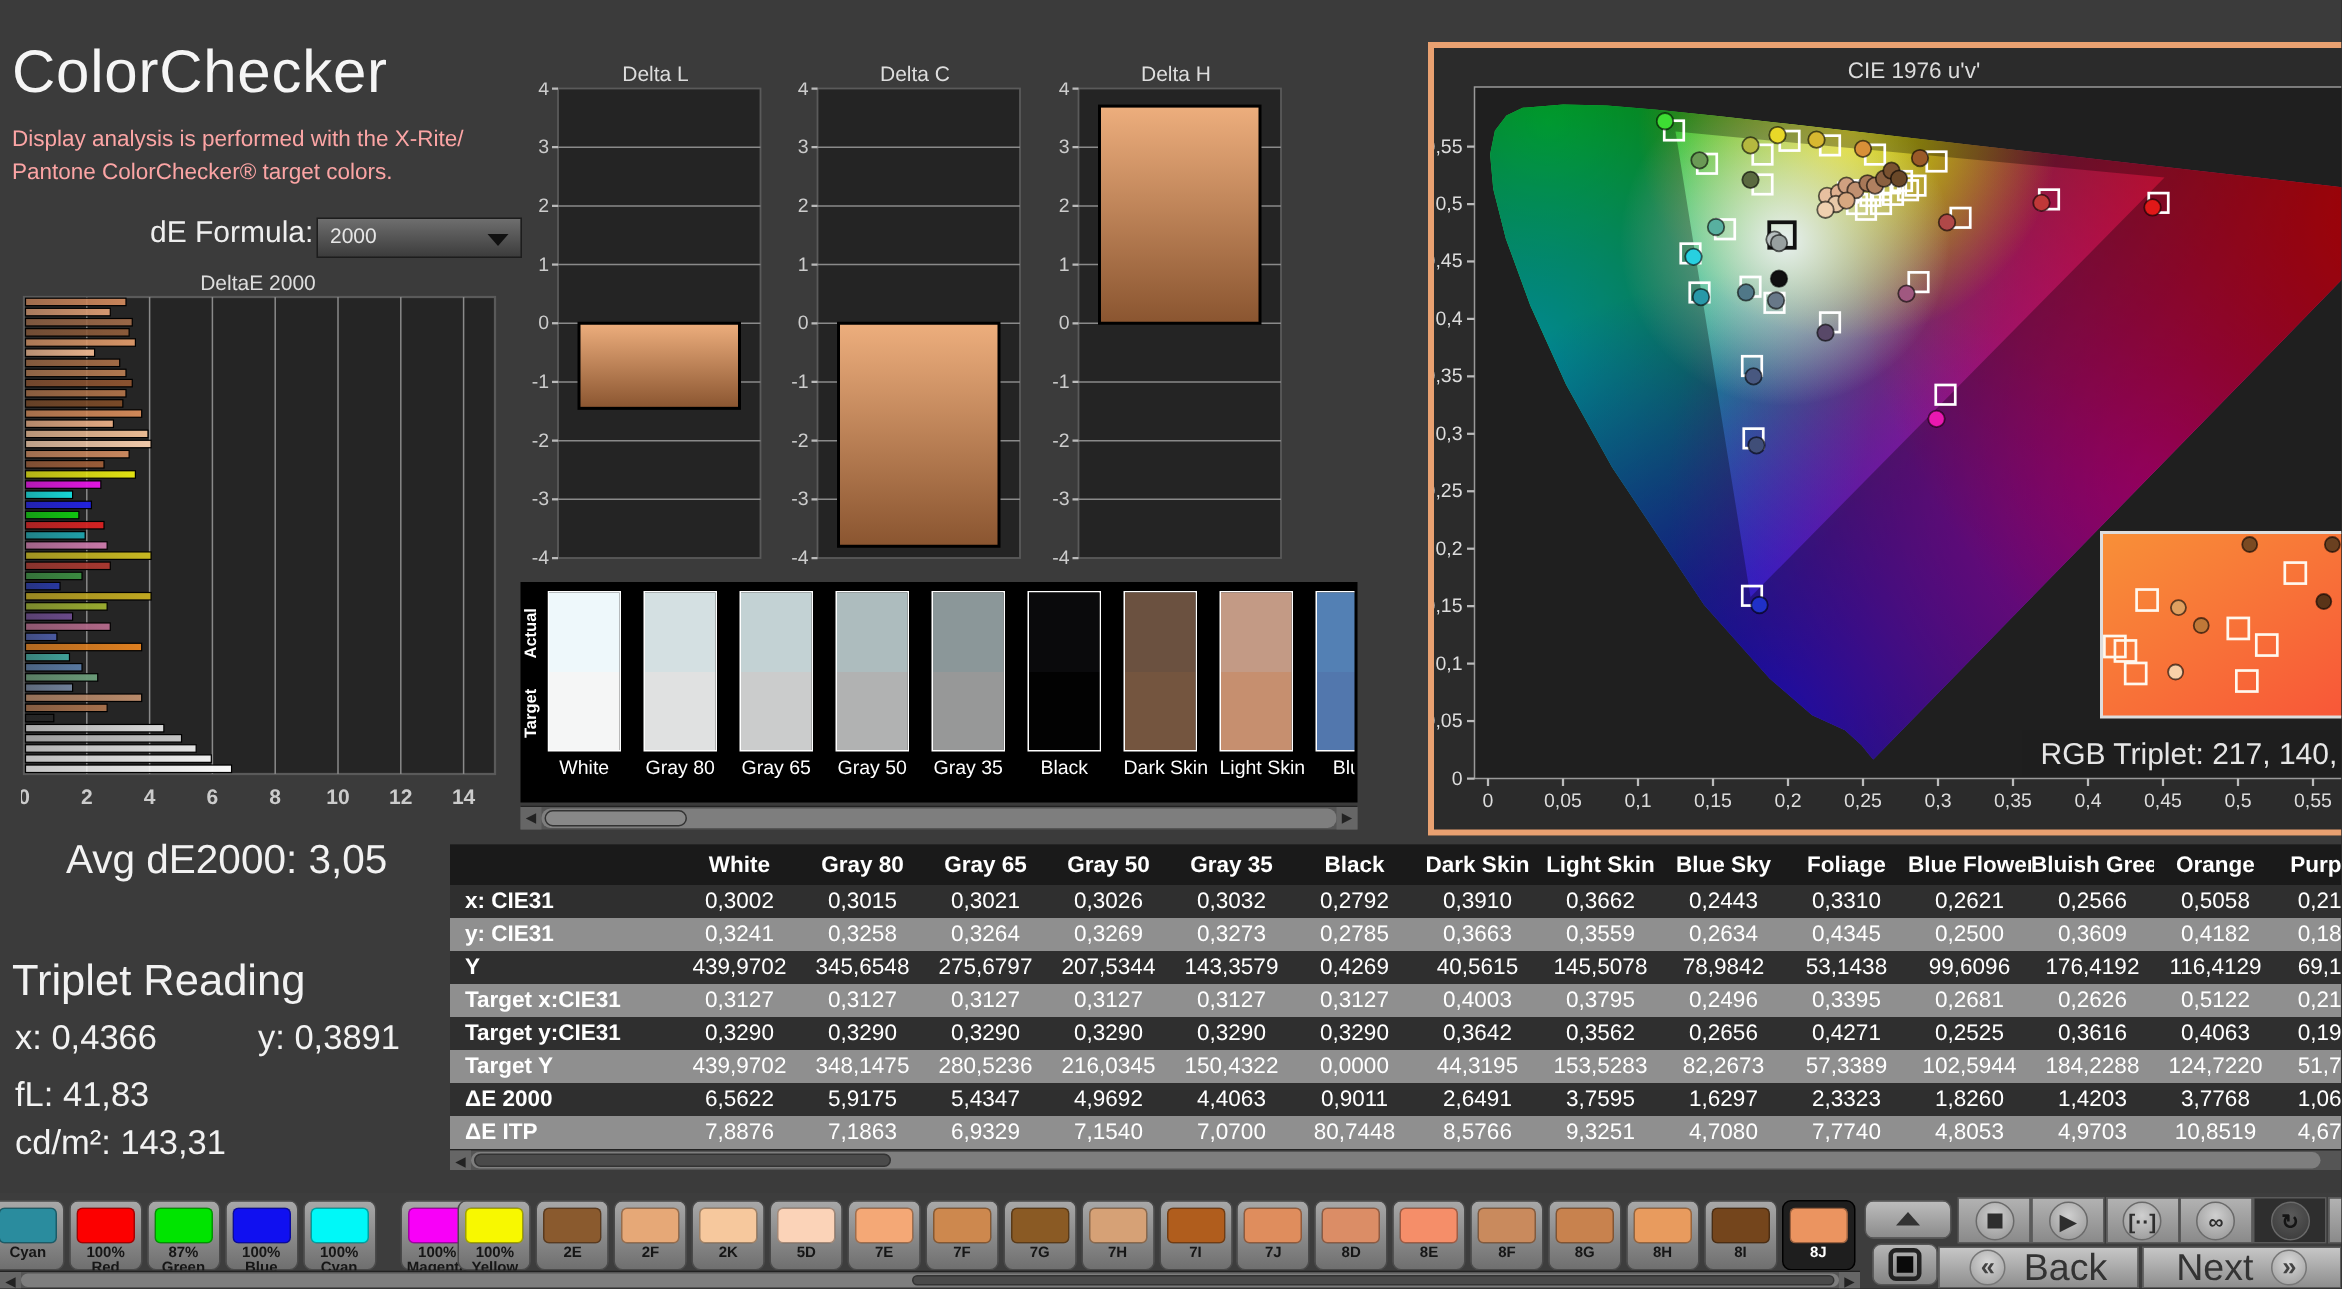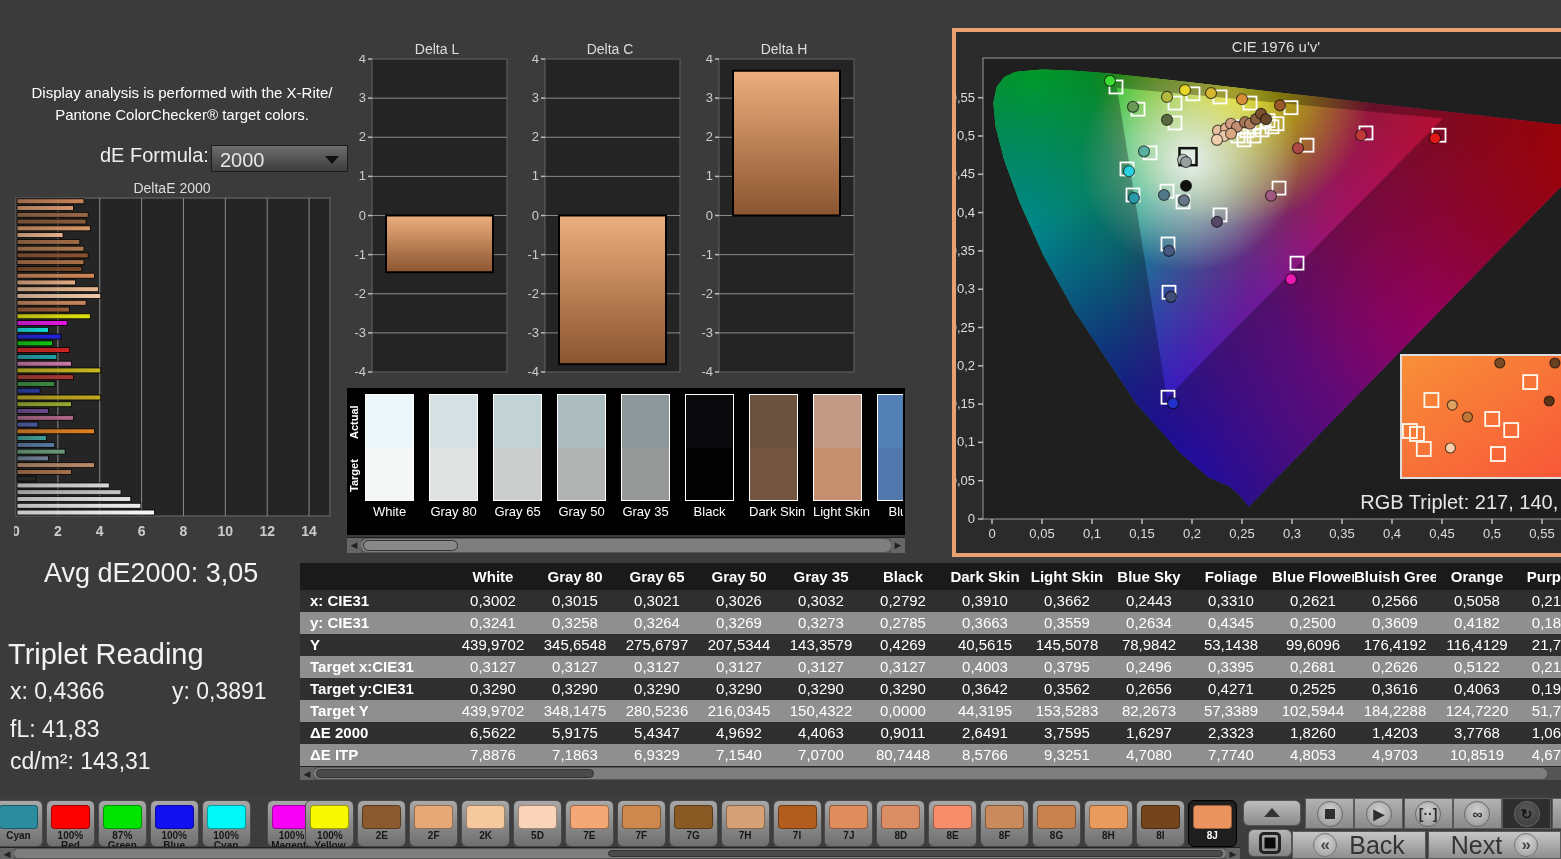--- a/index.html
+++ b/index.html
@@ -1,23 +1,23 @@
 <!DOCTYPE html>
 <html><head>
 <meta charset="utf-8">
 <style>
   html,body{margin:0;padding:0;background:#2a2a2a;}
   *{box-sizing:border-box;font-family:"Liberation Sans",sans-serif;}
   #root{position:relative;width:1561px;height:859px;background:#3b3b3b;overflow:hidden;color:#f0f0f0;}
   .abs{position:absolute;}
   
   #app-title{left:8px;top:26px;width:340px;font-size:40px;font-weight:300;color:#f5f5f5;letter-spacing:.5px;}
-  #subtitle{left:8px;top:82px;width:348px;font-size:15px;color:#ffffff;text-align:center;line-height:1.45;}
+  #subtitle{left:8px;top:82px;width:348px;font-size:15px;color:#fca5a5;line-height:1.45;}
   #formula-row{left:100px;top:144px;height:28px;font-size:20px;color:#eee;}
-  #formula-select{left:211px;top:145px;width:137px;height:27px;background:linear-gradient(#6e6e6e,#3c3c3c);border:1px solid #1d1d1d;color:#e6e6e6;font-size:20px;padding:3px 8px;cursor:pointer;}
+  #formula-select{left:211px;top:145px;width:137px;height:27px;background:linear-gradient(#6e6e6e,#3c3c3c);border:1px solid #1d1d1d;color:#e6e6e6;font-size:14px;padding:3px 8px;cursor:pointer;}
   #formula-caret{position:absolute;right:8px;top:10px;width:0;height:0;border-left:7px solid transparent;border-right:7px solid transparent;border-top:8px solid #111;}
   #deltae-title{left:14px;top:180px;width:316px;text-align:center;font-size:14px;color:#ddd;}
   
   .stat{color:#f2f2f2;white-space:nowrap;}
   #avg-line{left:44px;top:558px;font-size:27px;}
   #max-line{left:38px;top:594px;font-size:27px;}
   #cur-title{left:8px;top:638px;font-size:29px;}
   #cur-x{left:10px;top:678px;font-size:23px;}
   #cur-y{left:172px;top:678px;font-size:23px;}
   #cur-fl{left:10px;top:716px;font-size:23px;}
@@ -70,20 +70,21 @@
   .tseg.dark .tbtn{background:radial-gradient(circle at 50% 35%,#5a5a5a,#383838);color:#151515;}
   .navbtn{position:absolute;top:831px;height:28px;background:linear-gradient(#c6c6c6,#8e8e8e);border:1px solid #5a5a5a;color:#333;font-size:25px;display:flex;align-items:center;justify-content:center;gap:12px;cursor:pointer;}
   .badge{width:24px;height:24px;border-radius:50%;background:radial-gradient(circle at 50% 35%,#d8d8d8,#9a9a9a);border:1px solid #777;color:#444;font-size:17px;font-weight:bold;line-height:22px;text-align:center;}
   svg text{font-family:"Liberation Sans",sans-serif;}
 </style>
 </head>
 <body>
 
 <div id="root">
 
+  <div class="abs" id="app-title">ColorChecker</div>
   <div class="abs" id="subtitle">
     <span>Display analysis is performed with the X-Rite/</span><br>
     <span>Pantone ColorChecker® target colors.</span>
   </div>
   <div class="abs" id="formula-row">dE Formula:</div>
   <div class="abs" id="formula-select">
     <span>2000</span>
     <span id="formula-caret"></span>
   </div>
   <div class="abs" id="deltae-title">DeltaE 2000</div>
@@ -786,21 +787,21 @@
         <div class="tc">207,5344</div>
         <div class="tc">143,3579</div>
         <div class="tc">0,4269</div>
         <div class="tc">40,5615</div>
         <div class="tc">145,5078</div>
         <div class="tc">78,9842</div>
         <div class="tc">53,1438</div>
         <div class="tc">99,6096</div>
         <div class="tc">176,4192</div>
         <div class="tc">116,4129</div>
-        <div class="tc part">21,7</div>
+        <div class="tc part">69,1</div>
       </div>
       <div class="trow lite">
         <div class="tc lab">Target x:CIE31</div>
         <div class="tc">0,3127</div>
         <div class="tc">0,3127</div>
         <div class="tc">0,3127</div>
         <div class="tc">0,3127</div>
         <div class="tc">0,3127</div>
         <div class="tc">0,3127</div>
         <div class="tc">0,4003</div>

